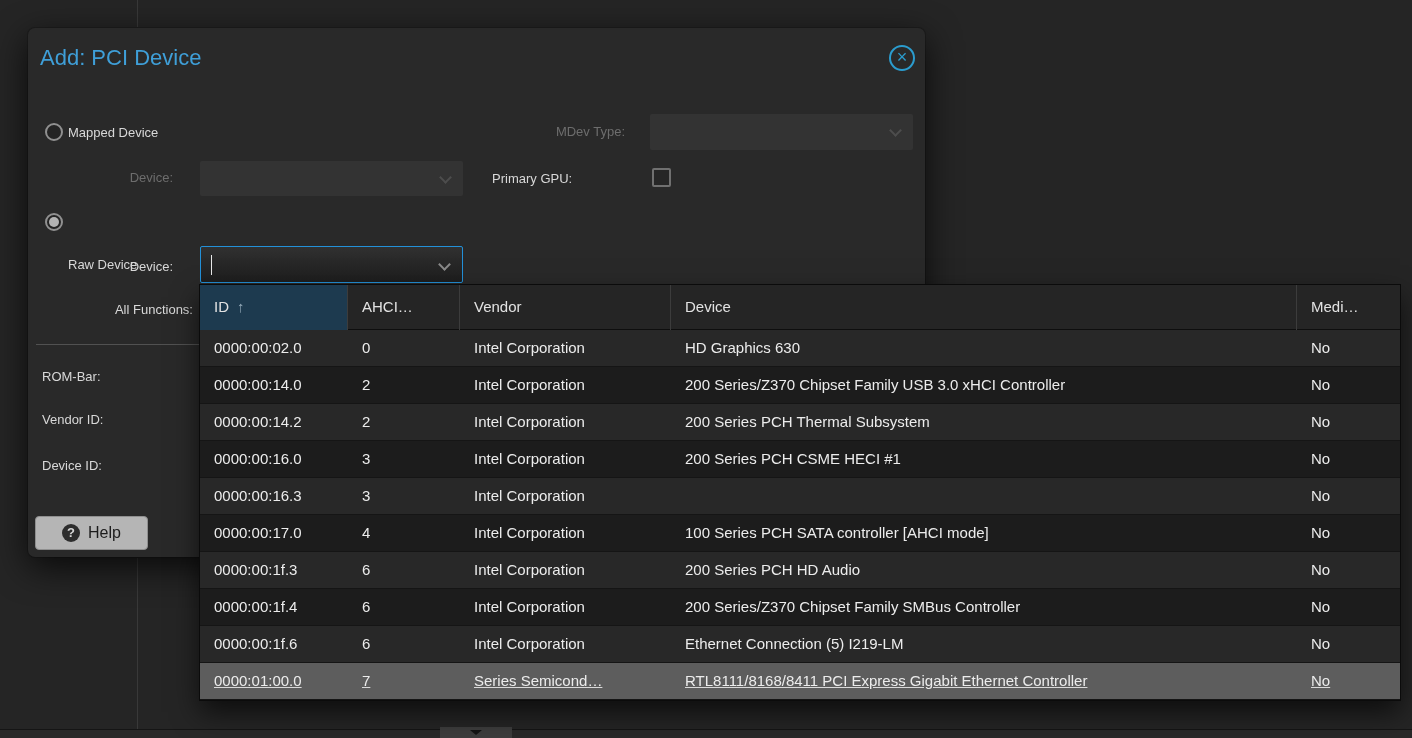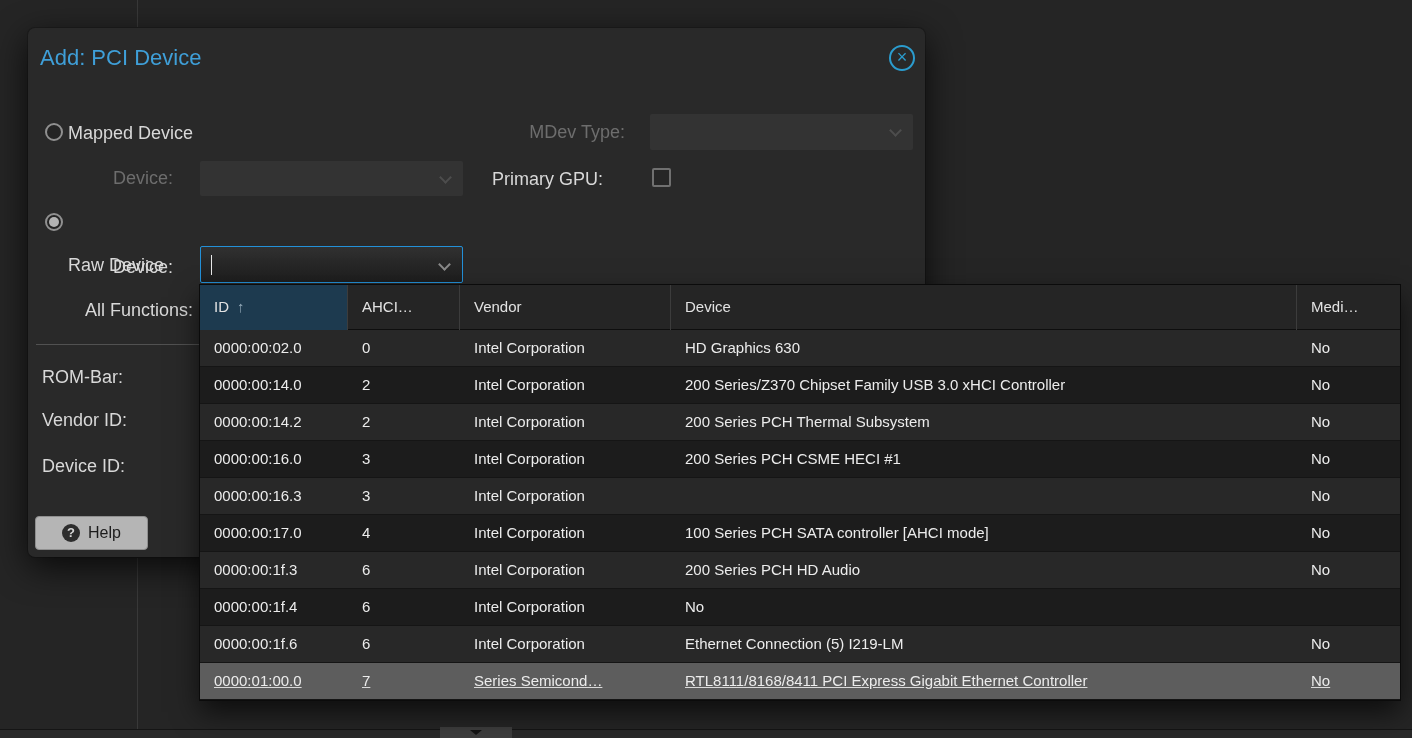--- a/index.html
+++ b/index.html
@@ -36,21 +36,21 @@
   }
   .dlg-title {
     position:absolute; left:12px; top:17px;
     font-size:22px; color:var(--accent,#3f9fd8);
   }
   .close-btn {
     position:absolute; left:861px; top:17px; width:26px; height:26px;
     border:2px solid #2b9cce; border-radius:50%;
     color:#2b9cce; font-size:18px; line-height:21px; text-align:center; cursor:pointer;
   }
-  .lbl { position:absolute; font-size:18px; line-height:20px; color:#d8d8d8; }
+  .lbl { position:absolute; font-size:13px; line-height:20px; color:#d8d8d8; }
   .lbl.right { text-align:right; }
   .lbl.disabled { color:#6d6d6d; }
 
   .radio {
     position:absolute; width:18px; height:18px; border-radius:50%;
     border:2px solid #909090; background:#242424;
   }
   .radio.checked::after {
     content:""; position:absolute; left:2px; top:2px; width:10px; height:10px;
     border-radius:50%; background:#b3b3b3;
@@ -223,20 +223,21 @@
         <div class="cell c0">0000:00:1f.3</div>
         <div class="cell c1">6</div>
         <div class="cell c2">Intel Corporation</div>
         <div class="cell c3">200 Series PCH HD Audio</div>
         <div class="cell c4">No</div>
       </div>
       <div class="drow">
         <div class="cell c0">0000:00:1f.4</div>
         <div class="cell c1">6</div>
         <div class="cell c2">Intel Corporation</div>
+        <div class="cell c3">200 Series/Z370 Chipset Family SMBus Controller</div>
         <div class="cell c4">No</div>
       </div>
       <div class="drow">
         <div class="cell c0">0000:00:1f.6</div>
         <div class="cell c1">6</div>
         <div class="cell c2">Intel Corporation</div>
         <div class="cell c3">Ethernet Connection (5) I219-LM</div>
         <div class="cell c4">No</div>
       </div>
       <div class="drow selected">

